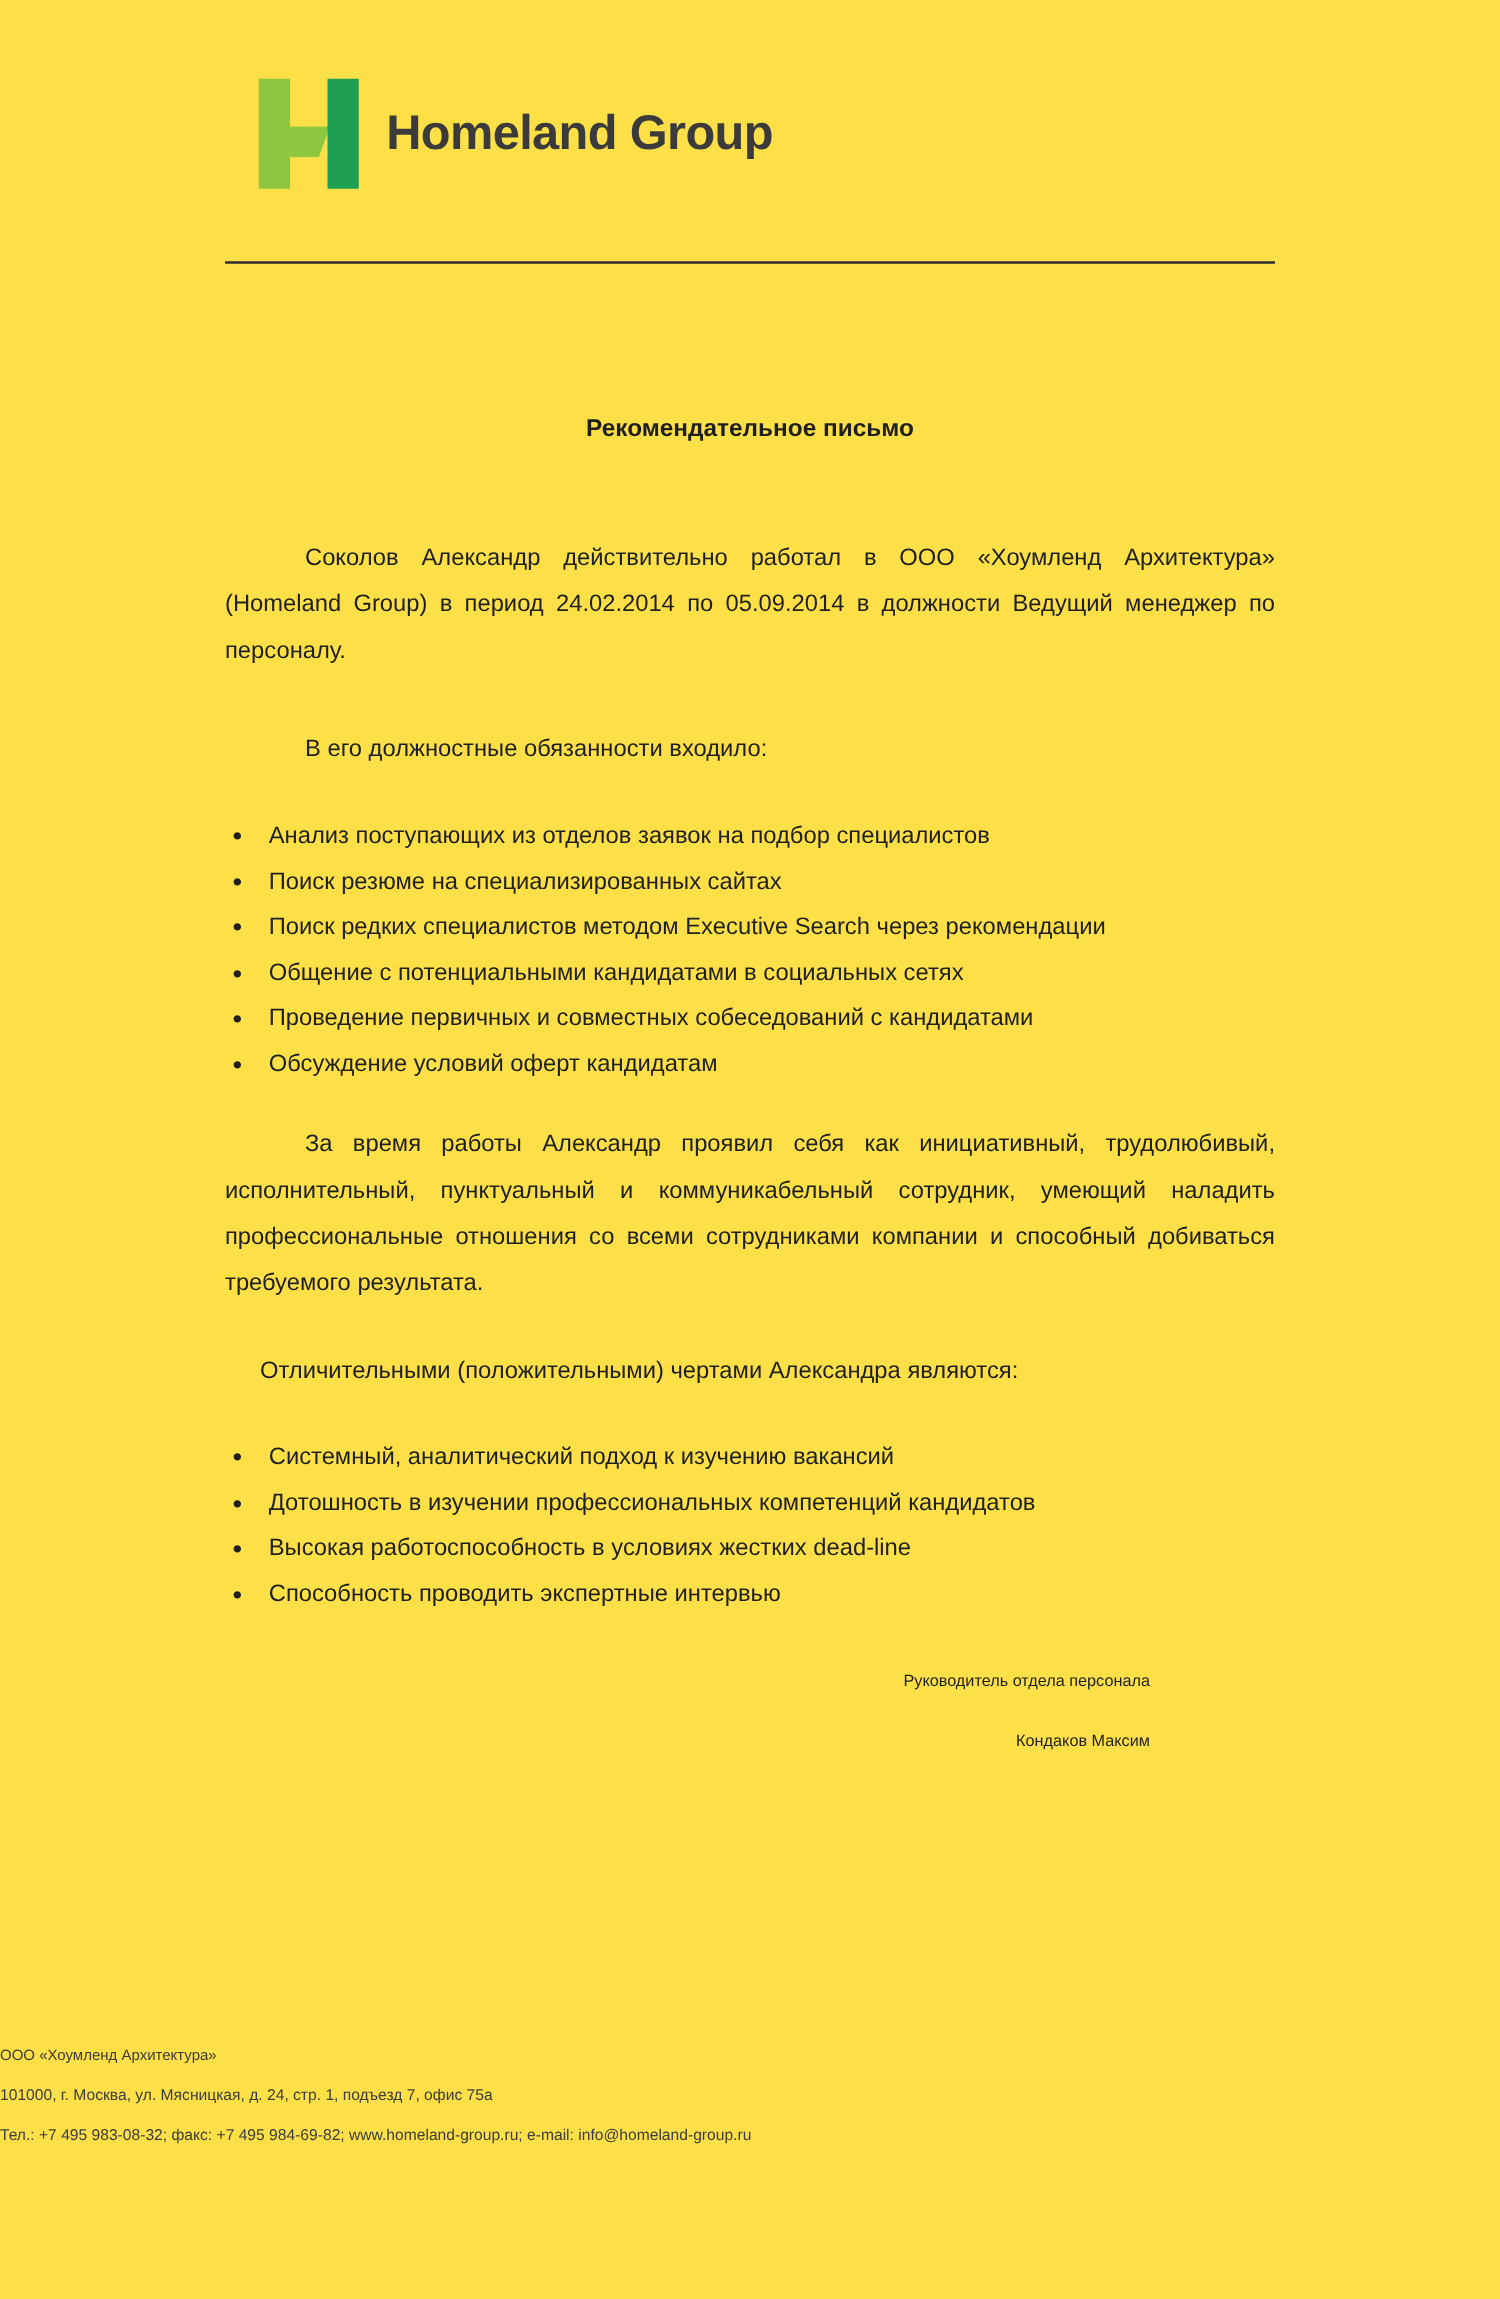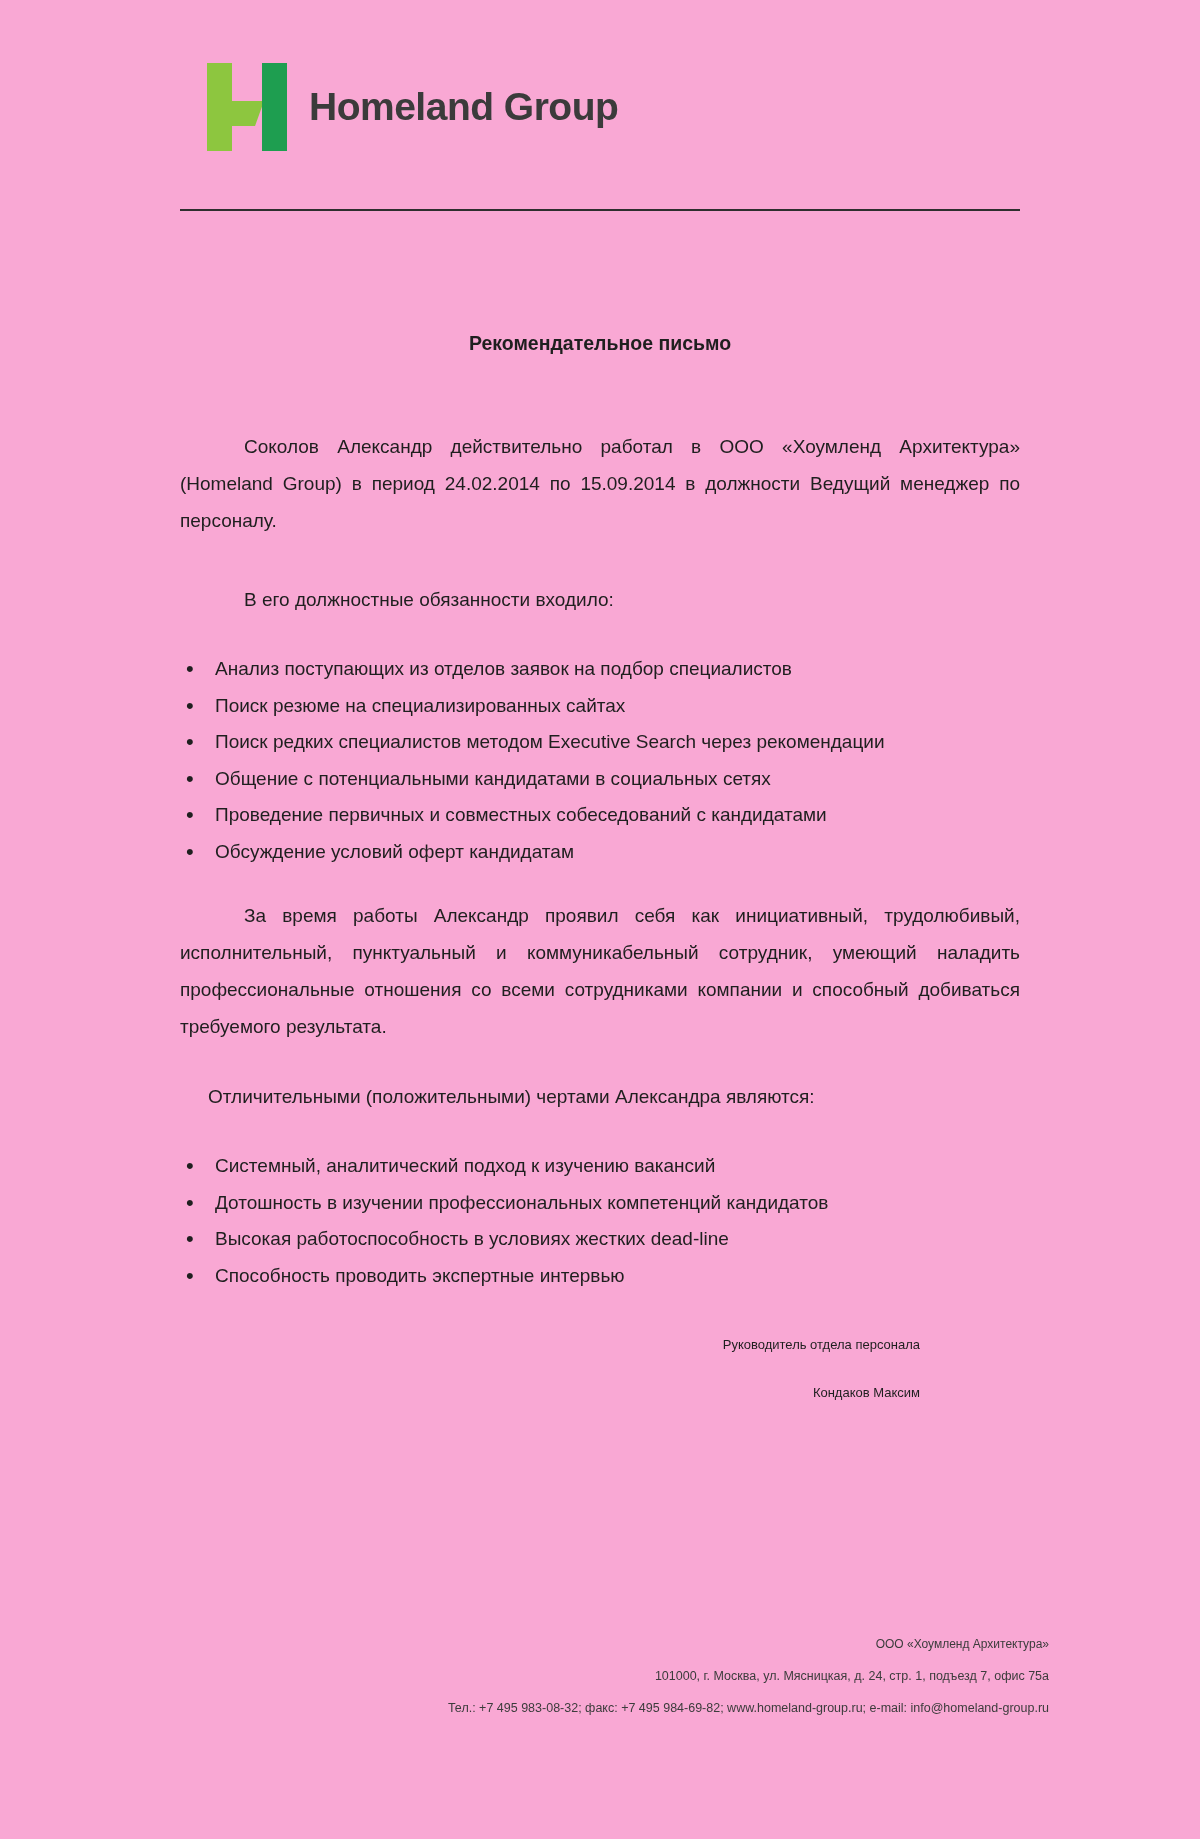--- a/index.html
+++ b/index.html
@@ -5,21 +5,21 @@
   * { margin: 0; padding: 0; box-sizing: border-box; }
   html, body { background: #ffffff; }
   body {
     font-family: "Liberation Sans", "DejaVu Sans", sans-serif;
     color: #1f1f1f;
   }
   .page {
     position: relative;
     width: 1200px;
     height: 1839px;
-    background: #f9a8d4;
+    background: #fde047;
     overflow: hidden;
   }
 
   
   .logo-row {
     position: absolute;
     left: 207px;
     top: 63px;
     display: flex;
     align-items: center;
@@ -129,21 +129,21 @@
   }
   .signature .sig-title { line-height: 30px; }
   .signature .sig-name  { margin-top: 18px; line-height: 30px; }
 
   
   .footer {
     position: absolute;
     left: 0;
     top: 1628px;
     width: 1049px;
-    text-align: right;
+    text-align: left;
     color: #3c3c3c;
   }
   .footer .f-line { line-height: 32px; }
   .footer .f-1 { font-size: 12px; }
   .footer .f-2 { font-size: 12.5px; }
   .footer .f-3 { font-size: 12.5px; }
 </style>
 </head>
 <body>
 
@@ -156,21 +156,21 @@
       <div class="logo-bar-right" style="background-color: rgb(30, 158, 80);"></div>
     </div>
     <div class="logo-text">Homeland Group</div>
   </div>
 
   <div class="top-rule"></div>
 
   <div class="letter">
     <div class="letter-title">Рекомендательное письмо</div>
 
-    <p class="para para-1">Соколов Александр действительно работал в ООО «Хоумленд Архитектура» (Homeland Group) в период 24.02.2014 по 15.09.2014  в должности Ведущий менеджер по персоналу.</p>
+    <p class="para para-1">Соколов Александр действительно работал в ООО «Хоумленд Архитектура» (Homeland Group) в период 24.02.2014 по 05.09.2014  в должности Ведущий менеджер по персоналу.</p>
 
     <p class="duties-intro">В его должностные обязанности входило:</p>
 
     <ul class="bullets duties">
         <li>Анализ поступающих из отделов заявок на подбор специалистов</li>
         <li>Поиск резюме на специализированных сайтах</li>
         <li>Поиск редких специалистов методом Executive Search через рекомендации</li>
         <li>Общение с потенциальными кандидатами в социальных сетях</li>
         <li>Проведение первичных и совместных собеседований с кандидатами</li>
         <li>Обсуждение условий оферт кандидатам</li>

